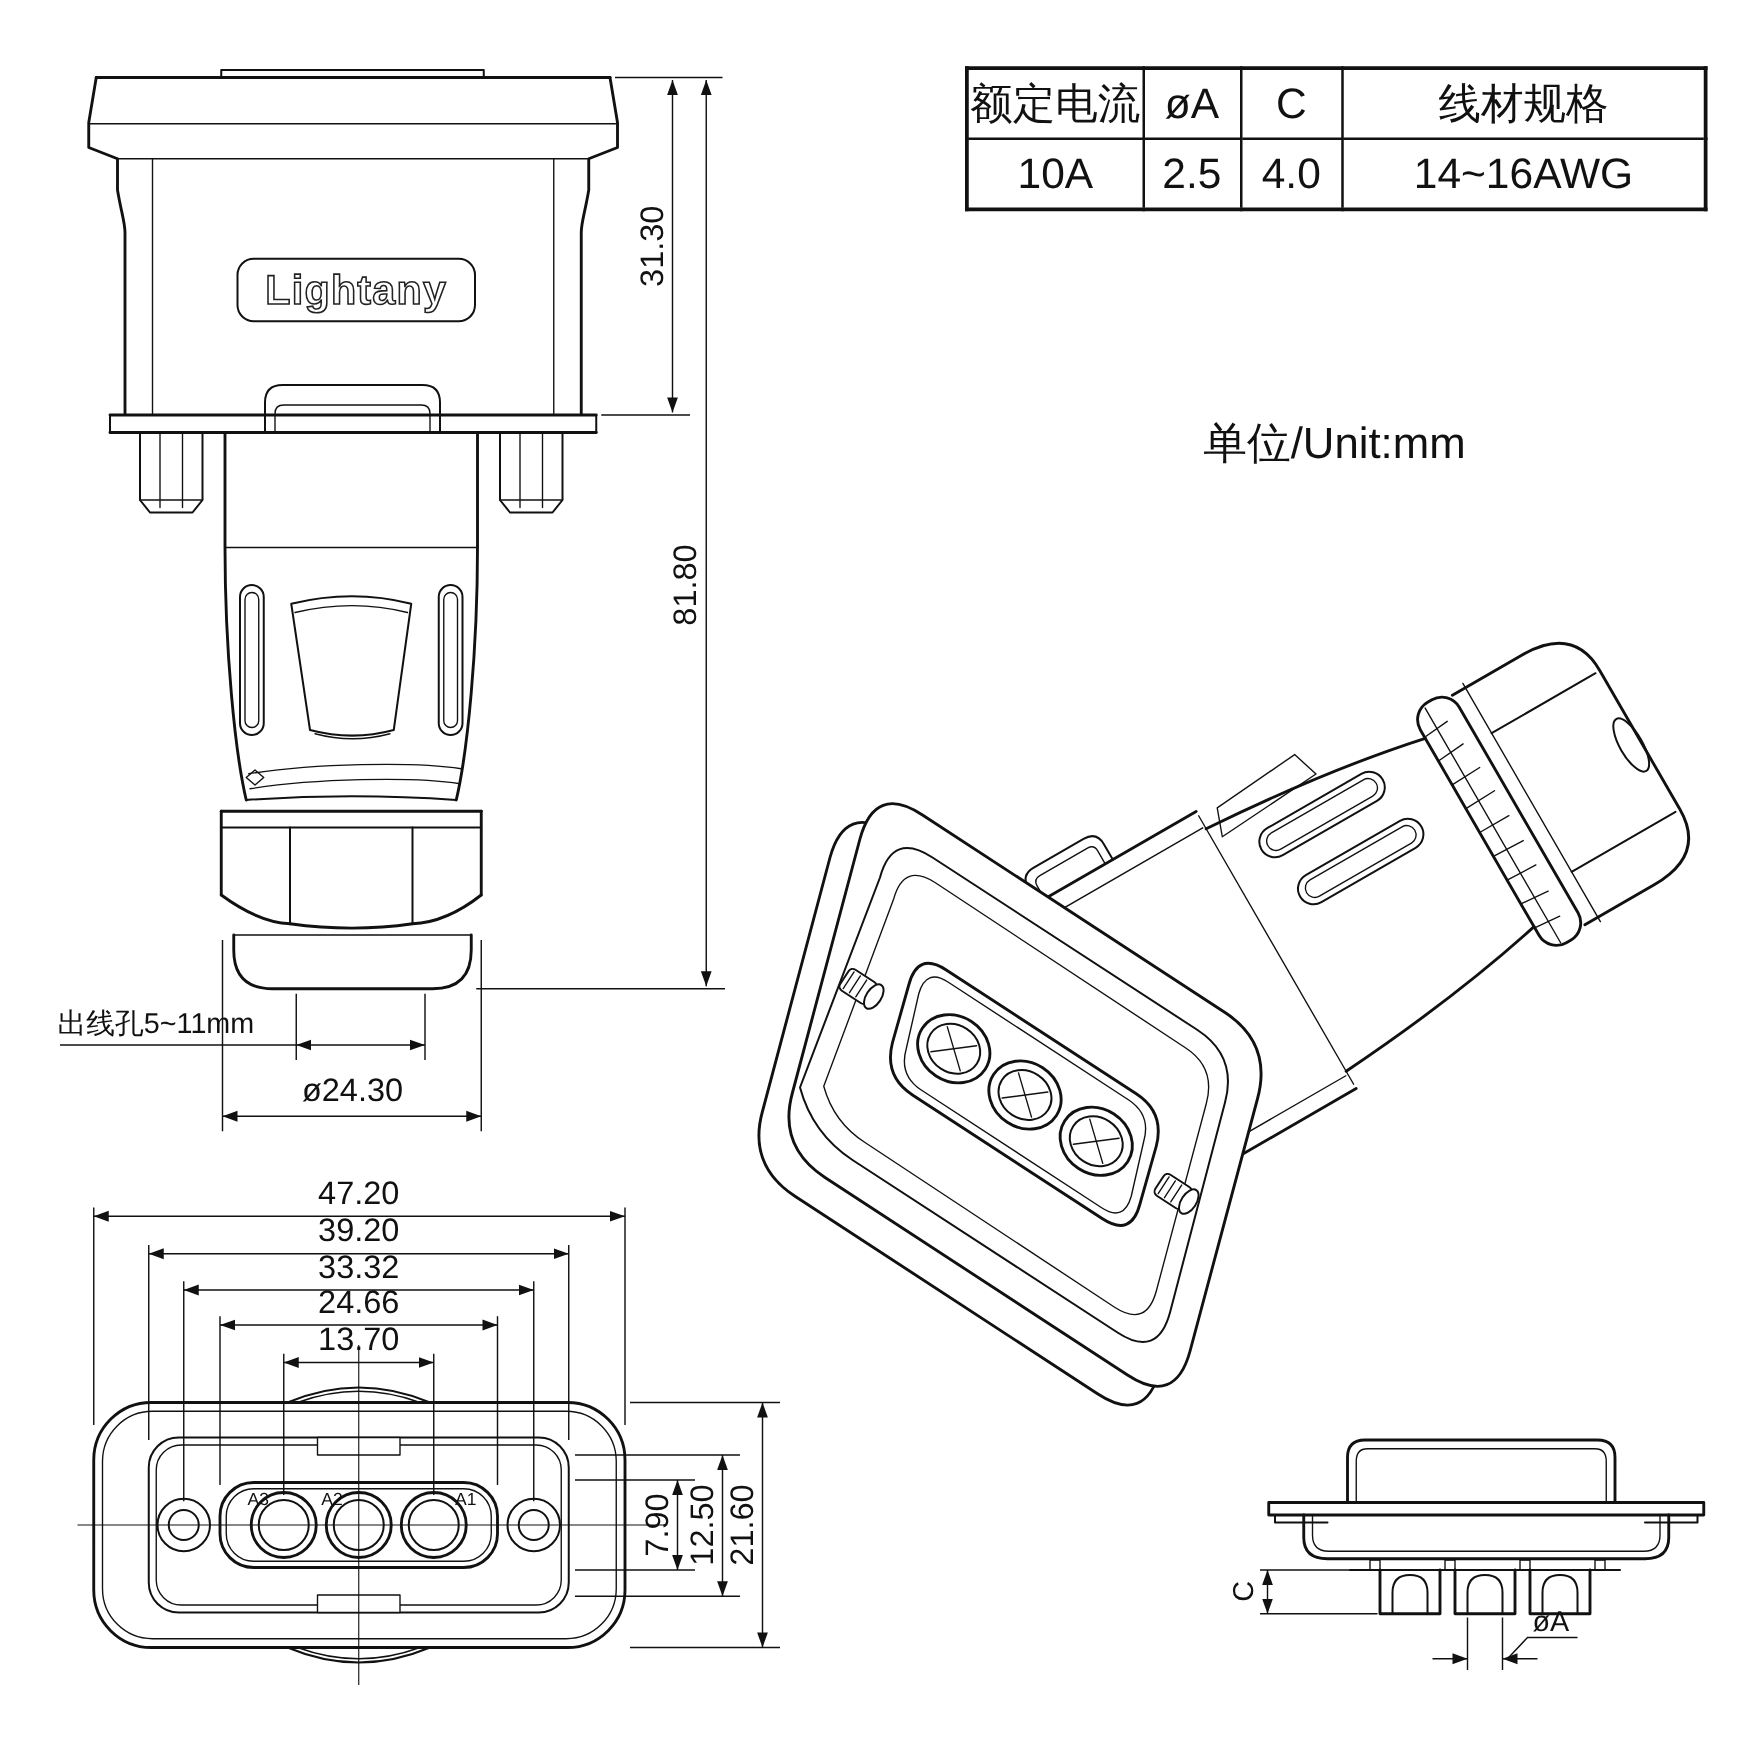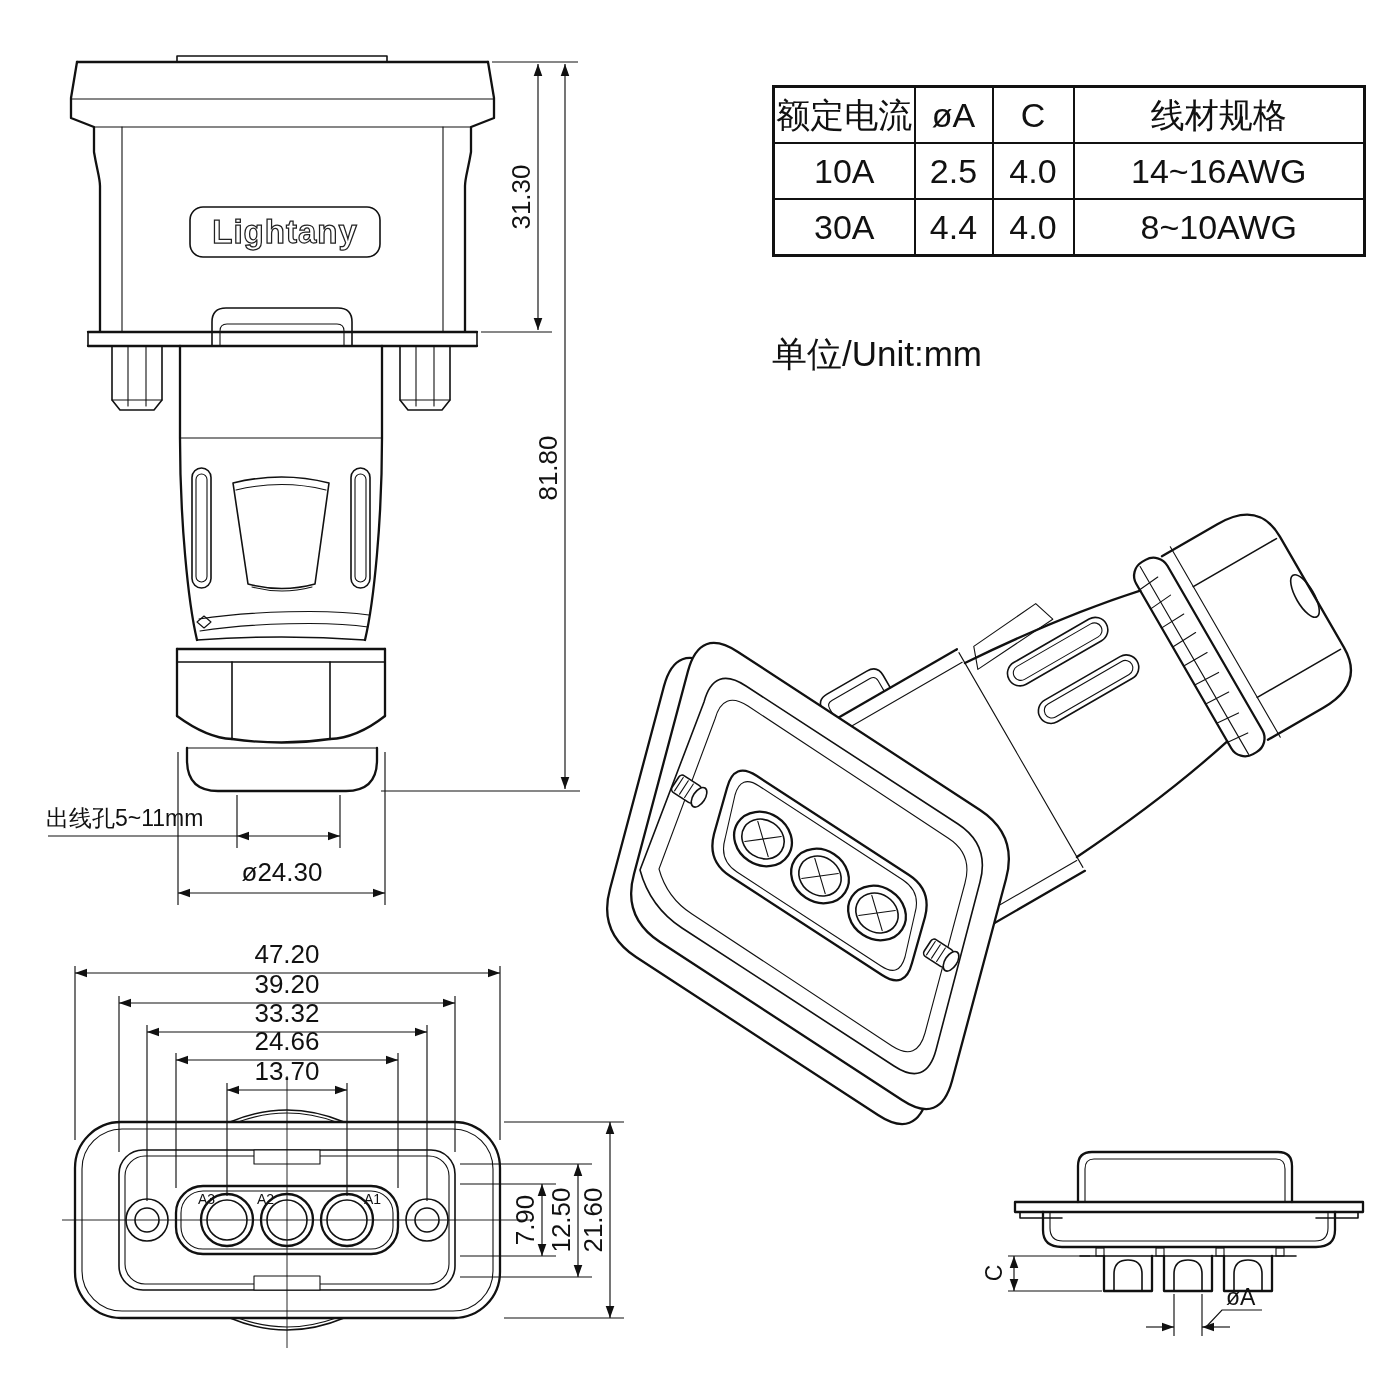--- a/index.html
+++ b/index.html
@@ -4,22 +4,22 @@
 <style>
   html,body{margin:0;padding:0;background:#ffffff;}
   body{width:1400px;height:1400px;position:relative;font-family:"Liberation Sans","DejaVu Sans",sans-serif;color:#111;}
   #canvas{position:absolute;left:0;top:0;width:1400px;height:1400px;}
   svg text{font-family:"Liberation Sans","DejaVu Sans",sans-serif;}
 
   
   .spec-table{position:absolute;left:772px;top:53px;border-collapse:collapse;table-layout:fixed;background:#fff;}
   .spec-table th,.spec-table td{border:2px solid #111;text-align:center;vertical-align:middle;
       font-size:34px;font-weight:400;padding:0;height:54px;line-height:54px;white-space:nowrap;}
-  .spec-table{border:3px solid #111;margin-top:32px;}
-  .unit-note{position:absolute;left:772px;top:331px;width:591px;text-align:left;font-size:35px;color:#111;}
+  .spec-table{border:3px solid #111;}
+  .unit-note{position:absolute;left:772px;top:331px;width:591px;text-align:center;font-size:35px;color:#111;}
 
   .ol{fill:none;stroke:#111;stroke-width:2.3;stroke-linecap:round;stroke-linejoin:round;}
   .ml{fill:none;stroke:#111;stroke-width:1.6;stroke-linecap:round;stroke-linejoin:round;}
   .tl{fill:none;stroke:#111;stroke-width:1.1;stroke-linecap:round;stroke-linejoin:round;}
   .dim{fill:none;stroke:#111;stroke-width:1.15;}
   .cl{fill:none;stroke:#111;stroke-width:0.9;}
   .wfill{fill:#fff;}
   .dimtxt{fill:#111;font-size:26px;}
   .dimtxt-s{fill:#111;font-size:23px;}
   .pintxt{fill:#111;font-size:14px;}
@@ -315,21 +315,15 @@
       <th>øA</th>
       <th>C</th>
       <th>线材规格</th>
     </tr>
     <tr>
       <td>10A</td>
       <td>2.5</td>
       <td>4.0</td>
       <td>14~16AWG</td>
     </tr>
-    <tr>
-      <td>30A</td>
-      <td>4.4</td>
-      <td>4.0</td>
-      <td>8~10AWG</td>
-    </tr>
   </tbody>
 </table>
 <div class="unit-note">单位/Unit:mm</div>
 
 </body></html>

